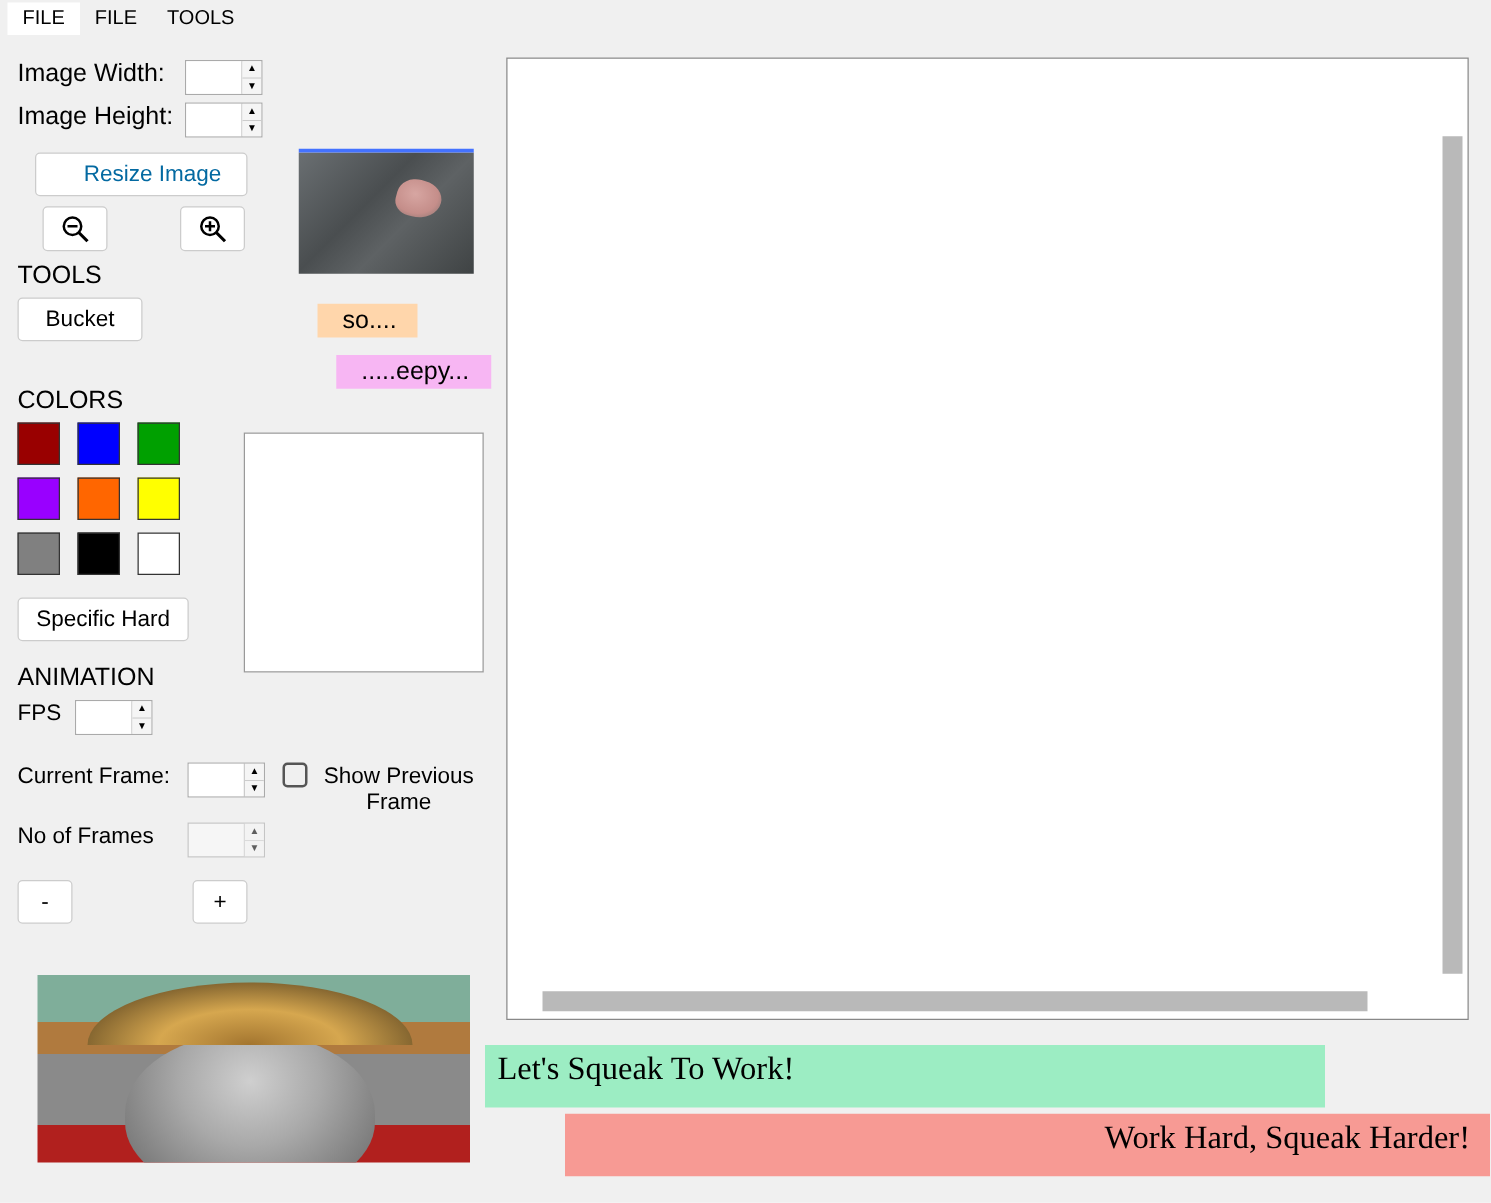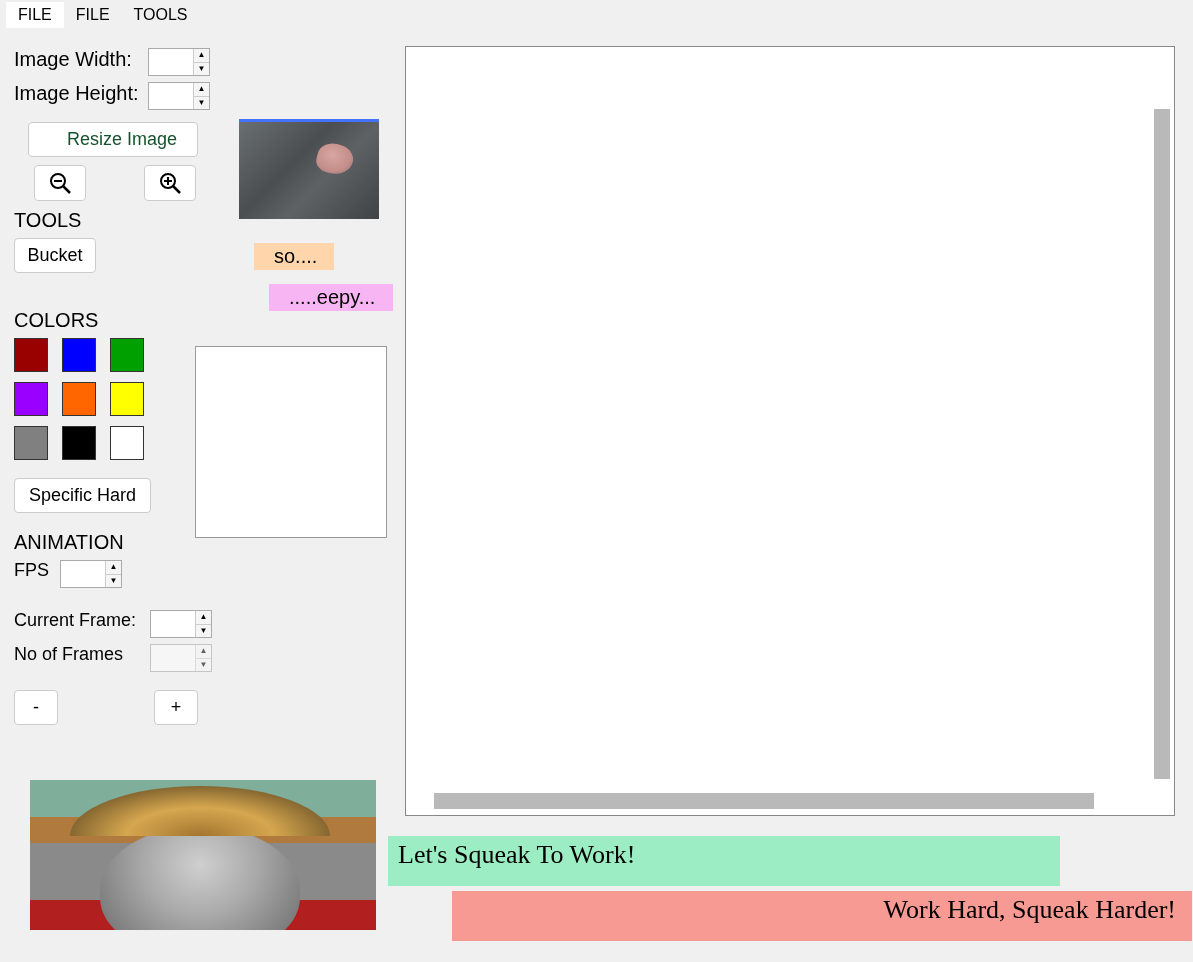--- a/index.html
+++ b/index.html
@@ -52,21 +52,21 @@
     background: #f5f5f5;
   }
   .spin .arrow:first-child { border-bottom: 1px solid #ccc; }
   .btn {
     background: #fff; border: 1px solid #ccc; border-radius: 4px;
     padding: 6px 14px;
     font-family: inherit; font-size: 18px;
     cursor: pointer;
     display: inline-flex; align-items: center; justify-content: center;
   }
-  .btn.disabled { color: #14532d; padding-left: 32px; }
+  .btn.disabled { color: #0369a1; padding-left: 32px; }
   .btn.sq { width: 52px; height: 36px; padding: 0; }
   .section-title {
     font-family: Arial, sans-serif;
     font-size: 20px;
     margin: 6px 0;
   }
   .swatches { display: grid; grid-template-columns: repeat(3, 34px); grid-auto-rows: 34px; gap: 10px 14px; }
   .swatch { width: 34px; height: 34px; border: 1px solid #333; cursor: pointer; }
   .brush-preview {
     position: absolute;
@@ -190,21 +190,21 @@
         <circle cx="10" cy="10" r="7" fill="none" stroke="#000" stroke-width="2"></circle>
         <line x1="15" y1="15" x2="22" y2="22" stroke="#000" stroke-width="2.5"></line>
         <line x1="6" y1="10" x2="14" y2="10" stroke="#000" stroke-width="2"></line>
         <line x1="10" y1="6" x2="10" y2="14" stroke="#000" stroke-width="2"></line>
       </svg>
     </span>
   </div>
 
   <div class="section-title">TOOLS</div>
   <div>
-    <span class="btn" style="width:82px;">Bucket</span>
+    <span class="btn" style="width:100px;">Bucket</span>
   </div>
 
   <div class="section-title" style="margin-top:36px;">COLORS</div>
   <div class="swatches">
     <div class="swatch" style="background:#990000"></div>
     <div class="swatch" style="background:#0000ff"></div>
     <div class="swatch" style="background:#00a000"></div>
     <div class="swatch" style="background:#9900ff"></div>
     <div class="swatch" style="background:#ff6600"></div>
     <div class="swatch" style="background:#ffff00"></div>
@@ -231,20 +231,24 @@
 
   <div class="row" style="margin-top:22px; align-items:flex-start;">
     <span style="width:136px;">Current Frame:</span>
     <span class="spin">
       <input style="width: 32px;" value="1">
       <span class="arrows">
         <span class="arrow">▲</span>
         <span class="arrow">▼</span>
       </span>
     </span>
+    <span style="display:flex; align-items:flex-start; margin-left:14px;">
+      <span class="checkbox"></span>
+      <span style="width:130px; text-align:center;">Show Previous Frame</span>
+    </span>
   </div>
 
   <div class="row" style="margin-top:6px;">
     <span style="width:136px;">No of Frames</span>
     <span class="spin" style="opacity:.6;">
       <input disabled="" style="width: 32px; color: rgb(136, 136, 136);" value="1">
       <span class="arrows">
         <span class="arrow">▲</span>
         <span class="arrow">▼</span>
       </span>

